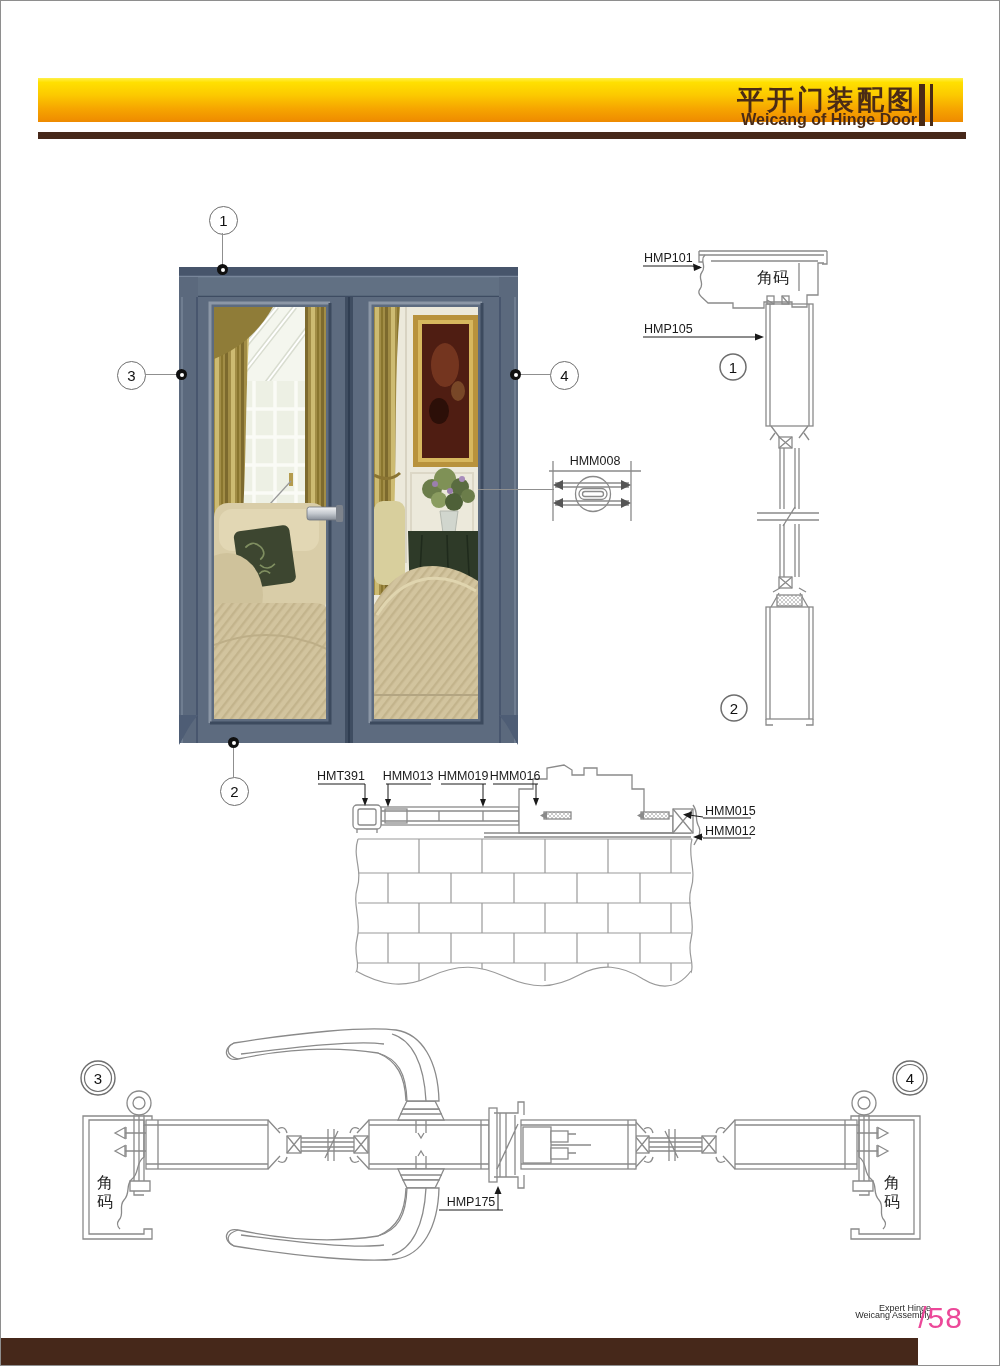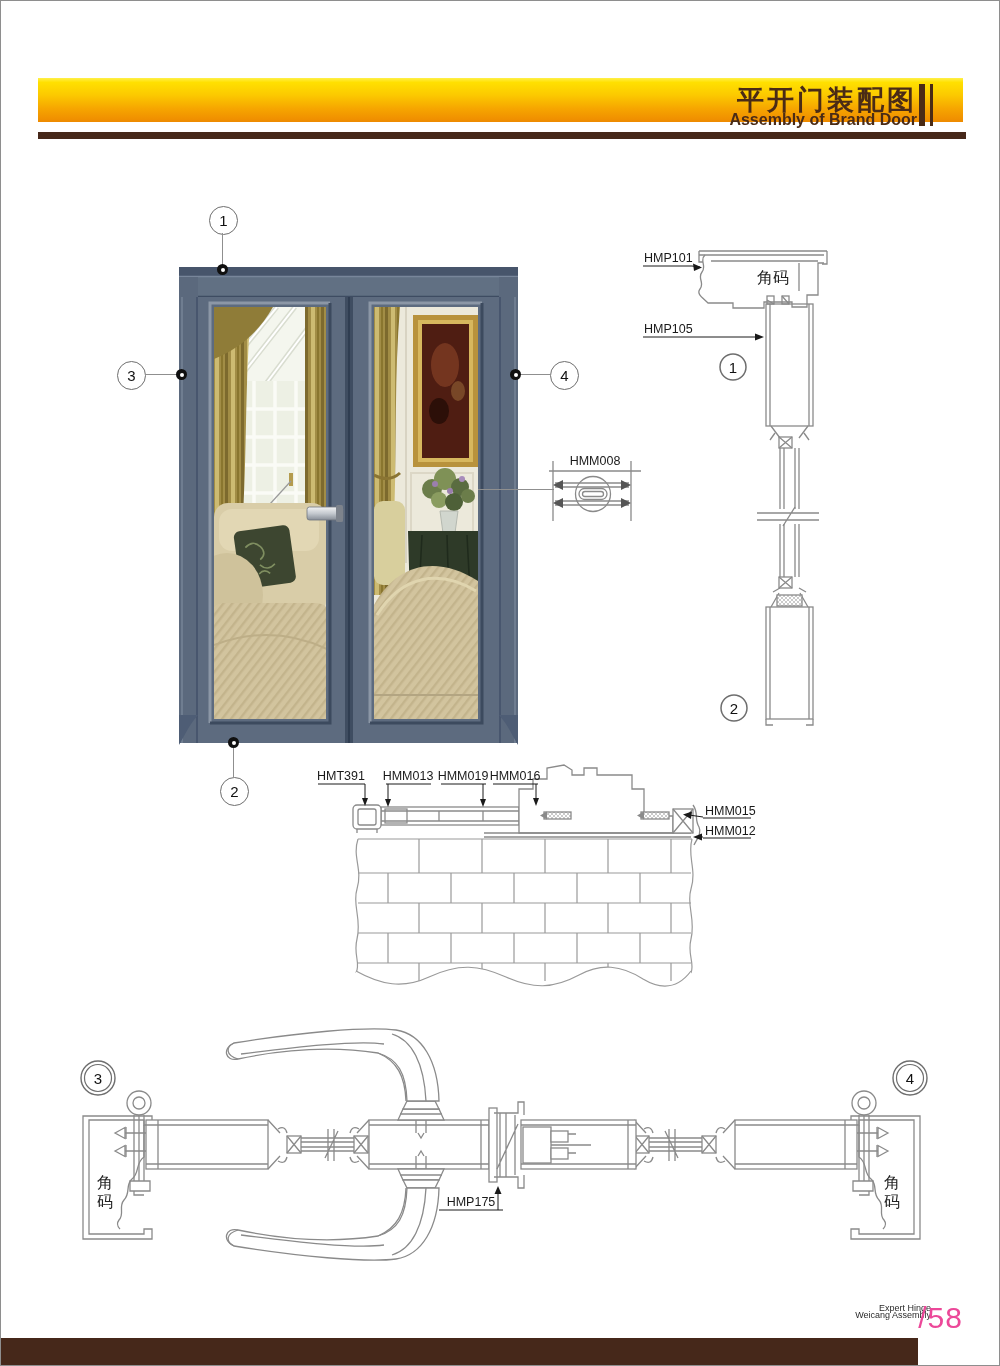--- a/index.html
+++ b/index.html
@@ -34,21 +34,21 @@
   .cnum{font-size:15px;fill:#111;}
   .cjk{font-size:16px;fill:#222;}
 </style>
 </head>
 <body>
 
 <div class="page">
 
   <div class="abs header-bar">
     <div class="abs title-zh">平开门装配图</div>
-    <div class="abs title-en">Assembly of Brand Door</div>
+    <div class="abs title-en">Weicang of Hinge Door</div>
     <div class="abs accent-bar-1"></div>
     <div class="abs accent-bar-2"></div>
   </div>
   <div class="abs header-underline"></div>
 
   <svg class="abs" style="left:176px;top:262px" width="345" height="484" viewBox="0 0 345 484">
     <defs>
       <pattern id="curtp" width="16" height="12" patternUnits="userSpaceOnUse">
         <rect width="16" height="12" fill="#a28d46"></rect>
         <rect x="0" width="3" height="12" fill="#7d6a2e"></rect>

